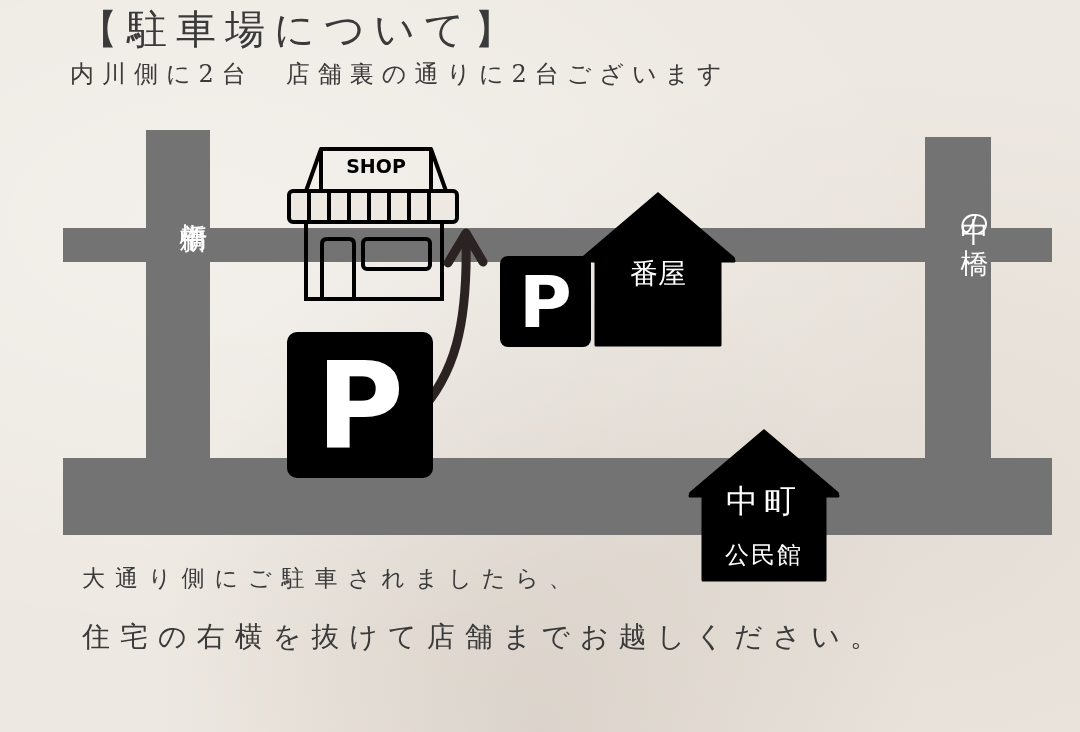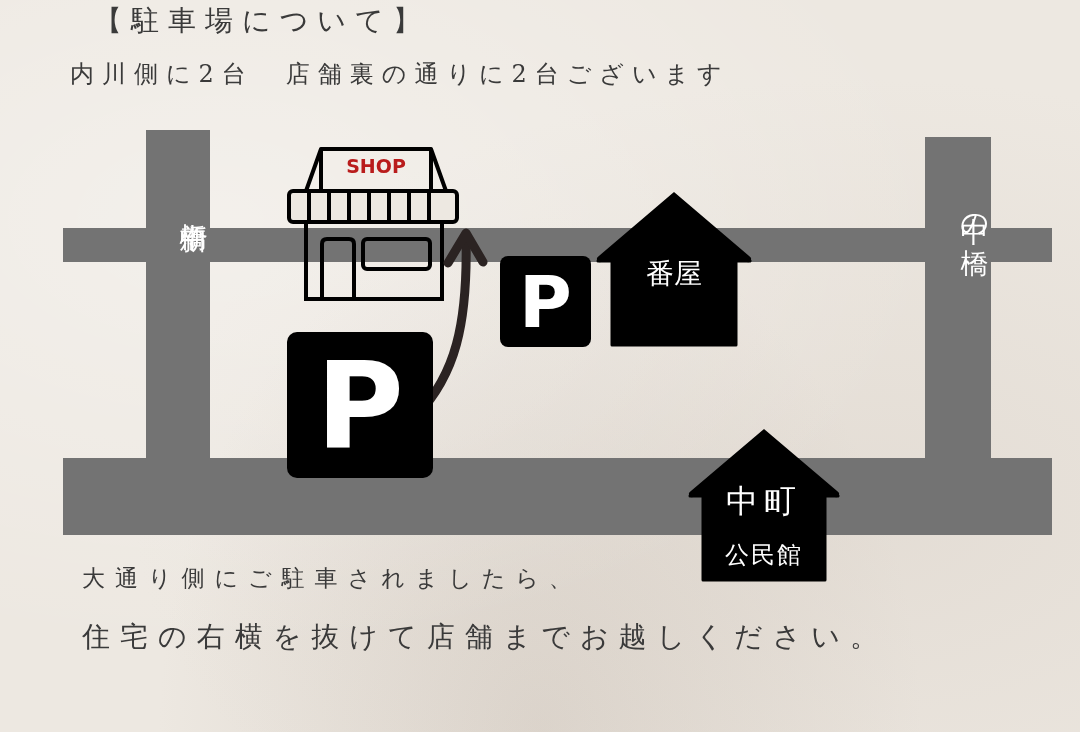--- a/index.html
+++ b/index.html
@@ -6,21 +6,21 @@
   body {
     width: 1080px; height: 732px; overflow: hidden; position: relative;
     background: #ede8e1;
     background-image:
       radial-gradient(ellipse at 20% 30%, rgba(255,255,255,0.35), transparent 60%),
       radial-gradient(ellipse at 80% 70%, rgba(210,200,190,0.35), transparent 60%),
       radial-gradient(ellipse at 50% 100%, rgba(200,190,180,0.45), transparent 50%);
     font-family: "DejaVu Serif", "Liberation Serif", serif;
   }
   .text { position: absolute; color: #3a3a3a; letter-spacing: 9px; white-space: nowrap; }
-  .title { left: 94px; top: 2px; font-size: 28px; }
+  .title { left: 78px; top: 2px; font-size: 40px; }
   .subtitle { left: 70px; top: 58px; font-size: 24px; letter-spacing: 8px; }
   .note1 { left: 82px; top: 563px; font-size: 23px; letter-spacing: 10px; }
   .note2 { left: 82px; top: 618px; font-size: 28px; letter-spacing: 10px; }
   .road { position: absolute; background: #737373; }
   .road-label { position: absolute; color: #fff; font-size: 28px; line-height: 34px; text-align: center; }
   .psign { position: absolute; background: #000; border-radius: 8px; color: #fff;
            font-family: "DejaVu Sans", "Liberation Sans", sans-serif; font-weight: bold;
            display: flex; align-items: center; justify-content: center; }
   .house { position: absolute; }
   .house-label { position: absolute; color: #fff; text-align: center; font-size: 28px; line-height: 42px; width: 100%; }
@@ -56,36 +56,36 @@
       <line x1="63" y1="45" x2="63" y2="76"></line>
       <line x1="83" y1="45" x2="83" y2="76"></line>
       <line x1="103" y1="45" x2="103" y2="76"></line>
       <line x1="123" y1="45" x2="123" y2="76"></line>
       <line x1="143" y1="45" x2="143" y2="76"></line>
     </g>
     <rect x="20" y="76" width="136" height="77" fill="none" stroke="#000" stroke-width="4"></rect>
     <path d="M36 153 L36 98 Q36 93 41 93 L63 93 Q68 93 68 98 L68 153" fill="none" stroke="#000" stroke-width="4"></path>
     <rect x="77" y="93" width="67" height="30" rx="4" fill="none" stroke="#000" stroke-width="4"></rect>
   </svg>
-  <div style="position:absolute; left:35px; top:9px; width:110px; text-align:center; font-family:'DejaVu Sans','Liberation Sans',sans-serif; font-weight:bold; font-size:19px; color:#b91c1c;">SHOP</div>
+  <div style="position:absolute; left:35px; top:9px; width:110px; text-align:center; font-family:'DejaVu Sans','Liberation Sans',sans-serif; font-weight:bold; font-size:19px; color:#000000;">SHOP</div>
 </div>
 
 <svg style="left:400px; top:225px;" width="120" height="210" viewBox="0 0 120 210">
   <path d="M17 190 C55 150, 68 100, 66 12" fill="none" stroke="#2b2322" stroke-width="9" stroke-linecap="round"></path>
   <path d="M48 38 L66 8 L83 37" fill="none" stroke="#2b2322" stroke-width="9" stroke-linecap="round" stroke-linejoin="round"></path>
 </svg>
 
 <div class="psign" style="left:287px; top:332px; width:146px; height:146px; font-size:120px; border-radius:10px;">
   <span>P</span>
 </div>
 <div class="psign" style="left:500px; top:256px; width:91px; height:91px; font-size:72px;">
   <span>P</span>
 </div>
 
-<div class="house" style="left:596px; top:193px; width:156px; height:152px;">
+<div class="house" style="left:580px; top:193px; width:156px; height:152px;">
   <svg width="156" height="152" viewBox="0 0 156 152">
     <path d="M78 2 L154 68 L140 68 L140 152 L16 152 L16 68 L2 68 Z" fill="#000" stroke="#000" stroke-width="3" stroke-linejoin="round"></path>
     <path d="M4 66 L78 3 L152 66" fill="none" stroke="#000" stroke-width="6" stroke-linecap="round"></path>
   </svg>
   <div class="house-label" style="top:60px;">番屋</div>
 </div>
 
 <div class="house" style="left:688px; top:430px; width:152px; height:150px;">
   <svg width="152" height="150" viewBox="0 0 152 150">
     <path d="M76 2 L150 66 L137 66 L137 150 L15 150 L15 66 L2 66 Z" fill="#000" stroke="#000" stroke-width="3" stroke-linejoin="round"></path>

